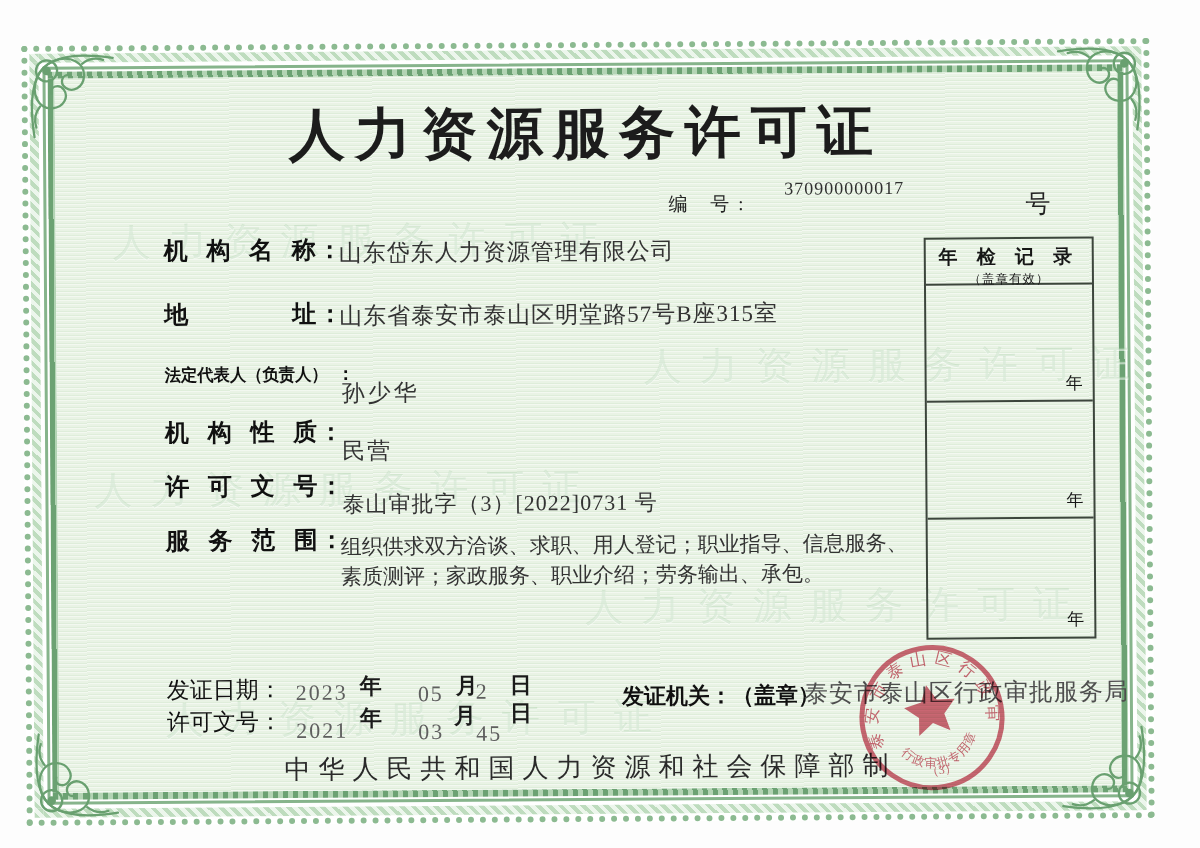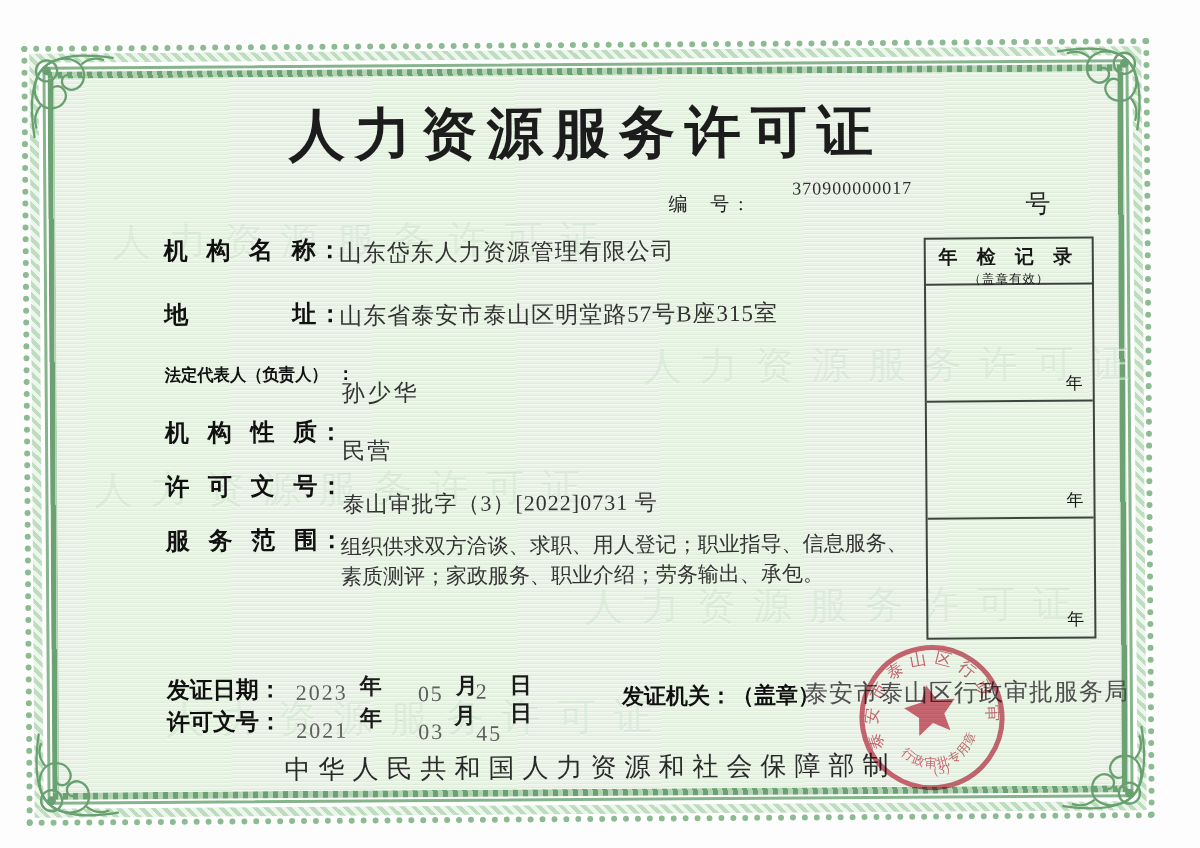--- a/index.html
+++ b/index.html
@@ -29,21 +29,21 @@
         font-size:38px; letter-spacing:18px; color:rgba(150,197,150,.26);
         text-shadow:0 1px 0 rgba(255,255,255,.55); white-space:nowrap; z-index:1; }
   
   .content { position:absolute; inset:0; z-index:2; }
   .title { position:absolute; left:0; right:0; top:54px; text-align:center;
            font-family:"Liberation Serif","DejaVu Serif",serif; font-weight:bold;
            font-size:56px; letter-spacing:10px; color:#1c1c1c; }
   .serial-label  { position:absolute; left:646px; top:150px; font-family:"Liberation Serif",serif;
                    font-size:19px; letter-spacing:9px; color:#222; }
   .serial-number { position:absolute; left:762px; top:138px; font-family:"Liberation Serif",serif;
-                   font-size:18px; letter-spacing:1px; color:#2f2f2f;margin-left:8px; }
+                   font-size:18px; letter-spacing:1px; color:#2f2f2f; }
   .serial-suffix { position:absolute; left:1003px; top:148px; font-family:"Liberation Serif",serif;
                    font-size:25px; color:#222; }
   .row { position:absolute; left:141px; white-space:nowrap; }
   .flabel { display:inline-block; width:152px; text-align:justify; text-align-last:justify;
             font-weight:bold; font-size:24px; color:#101010; vertical-align:baseline; }
   .flabel-small { display:inline-block; font-weight:bold; font-size:17px; color:#101010;
                   transform:scaleX(.96); transform-origin:left; }
   .fcolon { font-weight:bold; font-size:24px; color:#101010; margin-left:2px; }
   .fvalue { position:absolute; font-family:"Liberation Serif","DejaVu Serif",serif;
             color:#333; white-space:nowrap; }
@@ -53,21 +53,21 @@
   
   .insp { position:absolute; left:901px; top:198px; width:170px; height:402px;
           border:2px solid #3c453c; }
   .insp-head { height:46px; border-bottom:2px solid #3c453c; text-align:center; padding-top:5px; }
   .insp-title { font-size:19px; font-weight:bold; letter-spacing:7px; color:#161616; }
   .insp-sub { font-size:12.5px; letter-spacing:1px; color:#161616; margin-top:1px; }
   .insp-cell { position:relative; height:117px; border-bottom:2px solid #3c453c; }
   .insp-cell:last-child { border-bottom:none; }
   .insp-year { position:absolute; right:10px; bottom:5px; font-size:17px; color:#161616; }
   
-  .dlabel { position:absolute; font-weight:bold; font-size:23px; color:#101010; }
+  .dlabel { position:absolute; font-weight:normal; font-size:23px; color:#101010; }
   .dval { position:absolute; font-family:"Liberation Serif",serif; font-size:22px;
           letter-spacing:2px; color:#5f5f5f; }
   .dunit { position:absolute; font-weight:600; font-size:22px; color:#1a1a1a; }
   .auth-label { position:absolute; left:596px; top:640px; font-weight:bold;
                 font-size:22px; color:#101010; }
   .auth-value { position:absolute; left:778px; top:637px; font-size:24px;
                 letter-spacing:1px; color:#4e4e4e; }
   .footer { position:absolute; left:0; right:0; top:708px; text-align:center;
             font-family:"Liberation Serif","DejaVu Serif",serif; font-size:26px;
             letter-spacing:8px; color:#2a2a2a; }

